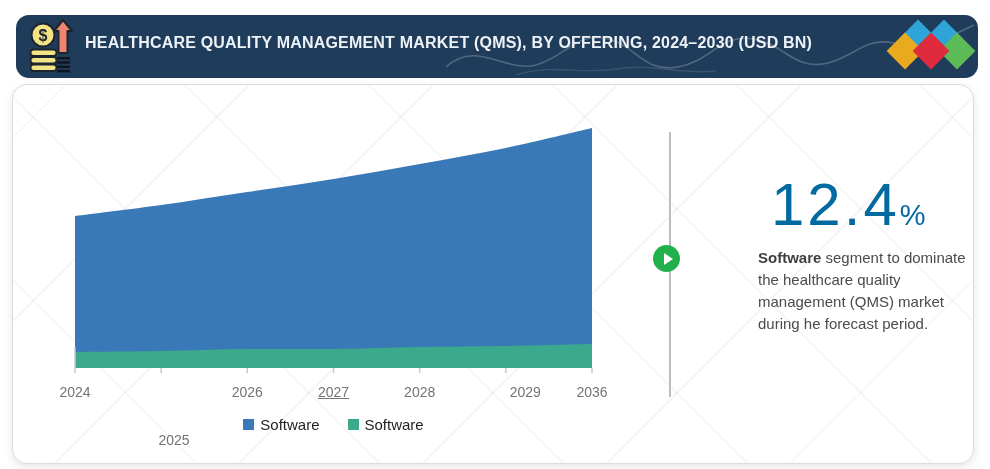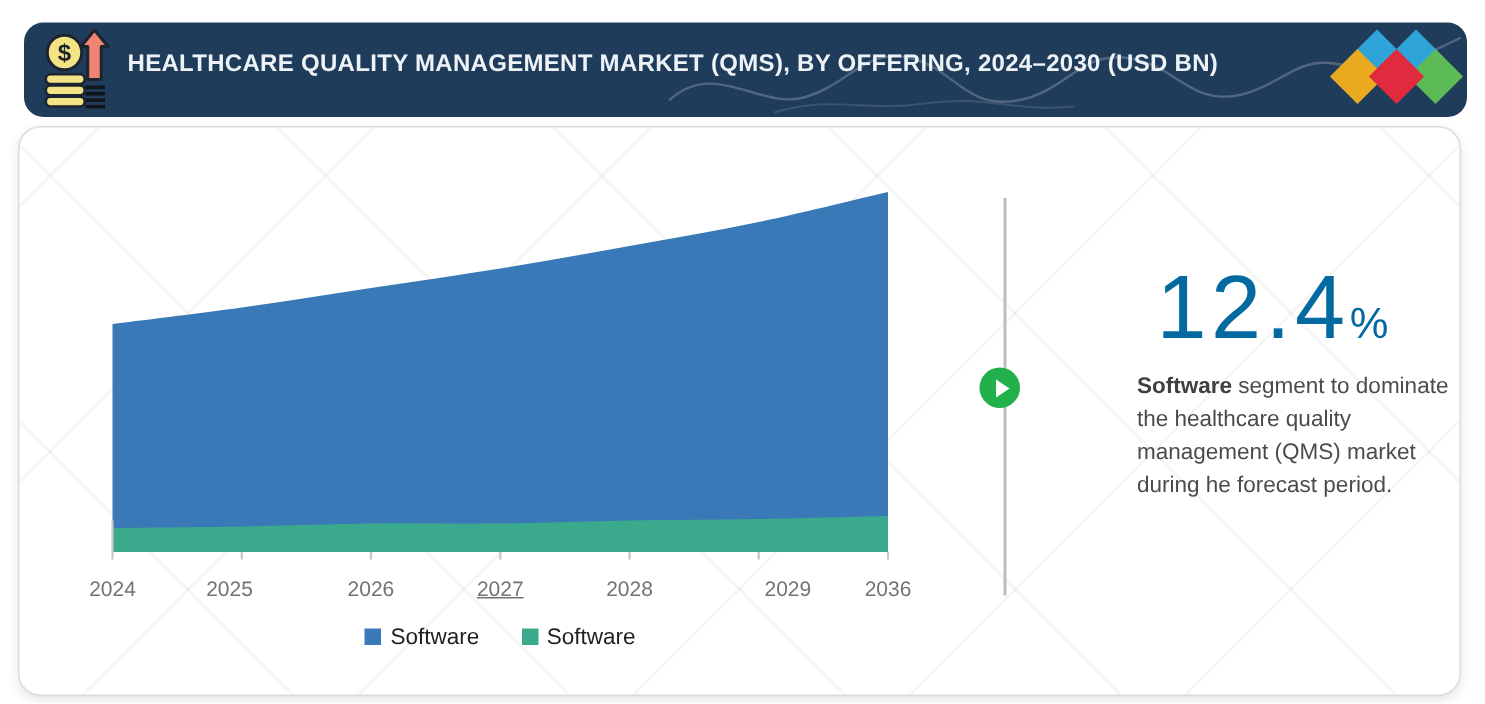--- a/index.html
+++ b/index.html
@@ -93,21 +93,21 @@
         <line x1="86.2" x2="86.2" y1="248" y2="253" stroke="#c8c8c8" stroke-width="1.5"></line>
         <line x1="172.3" x2="172.3" y1="248" y2="253" stroke="#c8c8c8" stroke-width="1.5"></line>
         <line x1="258.5" x2="258.5" y1="248" y2="253" stroke="#c8c8c8" stroke-width="1.5"></line>
         <line x1="344.7" x2="344.7" y1="248" y2="253" stroke="#c8c8c8" stroke-width="1.5"></line>
         <line x1="430.8" x2="430.8" y1="248" y2="253" stroke="#c8c8c8" stroke-width="1.5"></line>
         <line x1="517.0" x2="517.0" y1="248" y2="253" stroke="#c8c8c8" stroke-width="1.5"></line>
       </g>
   </svg>
 
   <div class="x-label" style="left: 40px;">2024</div>
-  <div class="x-label" style="left: 118px;">2025</div>
+  <div class="x-label" style="left: 139px; margin-top: 48px;">2025</div>
   <div class="x-label" style="left: 212.3px;">2026</div>
   <div class="x-label" style="left: 298.5px; text-decoration: underline;">2027</div>
   <div class="x-label" style="left: 384.7px;">2028</div>
   <div class="x-label" style="left: 470.8px; text-align: right;">2029</div>
   <div class="x-label" style="left: 557px;">2036</div>
 
   <div class="legend">
     <div class="legend-item">
       <span class="swatch" id="swSoftware" style="background: rgb(58, 121, 183);"></span>
       <span>Software</span>

